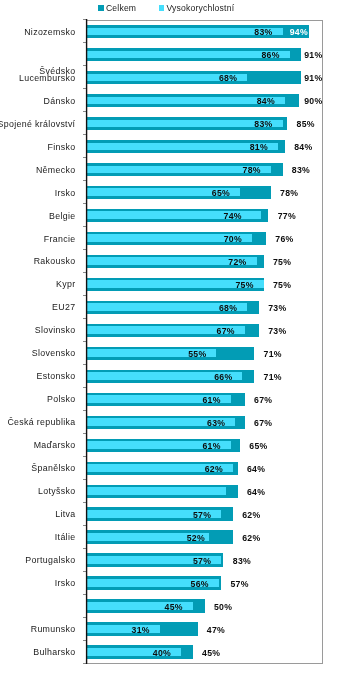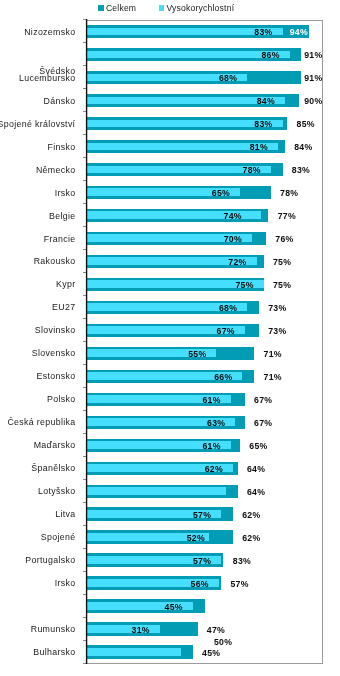--- a/index.html
+++ b/index.html
@@ -225,21 +225,21 @@
       </div>
       <div class="row" style="top: 502.6px; height: 22.9857px;">
         <div class="cat-label" style="top: 5.74286px;">Litva</div>
         <div class="tick" style="top: -0.6px;"></div>
         <div class="bar-total" style="left: 86.5px; width: 146.444px; height: 13.2px; top: 4.89286px; background: rgb(2, 156, 181);"></div>
         <div class="bar-bb" style="left: 86.5px; width: 134.634px; height: 7.6px; top: 7.69286px; background: rgb(69, 222, 252);"></div>
         <div class="val-bb" style="left: 86.5px; width: 124.734px; top: 6.29286px;">57%</div>
         <div class="val-total" style="left: 242.244px; width: 17.6px; top: 6.29286px;">62%</div>
       </div>
       <div class="row" style="top: 525.586px; height: 22.9857px;">
-        <div class="cat-label" style="top: 5.74286px;">Spojené</div>
+        <div class="cat-label" style="top: 5.74286px;">Itálie</div>
         <div class="tick" style="top: -0.6px;"></div>
         <div class="bar-total" style="left: 86.5px; width: 146.444px; height: 13.2px; top: 4.89286px; background: rgb(2, 156, 181);"></div>
         <div class="bar-bb" style="left: 86.5px; width: 122.824px; height: 7.6px; top: 7.69286px; background: rgb(69, 222, 252);"></div>
         <div class="val-bb" style="left: 92px; width: 112.924px; top: 6.29286px;">52%</div>
         <div class="val-total" style="left: 242.244px; width: 17.6px; top: 6.29286px;">62%</div>
       </div>
       <div class="row" style="top: 548.571px; height: 22.9857px;">
         <div class="cat-label" style="top: 5.74286px;">Portugalsko</div>
         <div class="tick" style="top: -0.6px;"></div>
         <div class="bar-total" style="left: 86.5px; width: 136.996px; height: 13.2px; top: 4.89286px; background: rgb(2, 156, 181);"></div>
@@ -254,32 +254,33 @@
         <div class="bar-bb" style="left: 86.5px; width: 132.272px; height: 7.6px; top: 7.69286px; background: rgb(69, 222, 252);"></div>
         <div class="val-bb" style="left: 86.5px; width: 122.372px; top: 6.29286px;">56%</div>
         <div class="val-total" style="left: 230.434px; width: 17.6px; top: 6.29286px;">57%</div>
       </div>
       <div class="row" style="top: 594.543px; height: 22.9857px; padding-left: 38px;">
         <div class="cat-label" style="top: 5.74286px;">Řecko</div>
         <div class="tick" style="top: -0.6px;"></div>
         <div class="bar-total" style="left: 86.5px; width: 118.1px; height: 13.2px; top: 4.89286px; background: rgb(2, 156, 181);"></div>
         <div class="bar-bb" style="left: 86.5px; width: 106.29px; height: 7.6px; top: 7.69286px; background: rgb(69, 222, 252);"></div>
         <div class="val-bb" style="left: 86.5px; width: 96.39px; top: 6.29286px;">45%</div>
-        <div class="val-total" style="left: 213.9px; width: 17.6px; top: 6.29286px; margin-top: 35px;">50%</div>
+        <div class="val-total" style="left: 213.9px; width: 17.6px; top: 6.29286px;">50%</div>
       </div>
       <div class="row" style="top: 617.529px; height: 22.9857px;">
         <div class="cat-label" style="top: 5.74286px;">Rumunsko</div>
         <div class="tick" style="top: -0.6px;"></div>
         <div class="bar-total" style="left: 86.5px; width: 111.014px; height: 13.2px; top: 4.89286px; background: rgb(2, 156, 181);"></div>
         <div class="bar-bb" style="left: 86.5px; width: 73.222px; height: 7.6px; top: 7.69286px; background: rgb(69, 222, 252);"></div>
         <div class="val-bb" style="left: 86.5px; width: 63.322px; top: 6.29286px;">31%</div>
         <div class="val-total" style="left: 206.814px; width: 17.6px; top: 6.29286px;">47%</div>
       </div>
       <div class="row" style="top: 640.514px; height: 22.9857px;">
         <div class="cat-label" style="top: 5.74286px;">Bulharsko</div>
         <div class="tick" style="top: -0.6px;"></div>
         <div class="tick" style="top: 22.3857px;"></div>
         <div class="bar-total" style="left: 86.5px; width: 106.29px; height: 13.2px; top: 4.89286px; background: rgb(2, 156, 181);"></div>
         <div class="bar-bb" style="left: 86.5px; width: 94.48px; height: 7.6px; top: 7.69286px; background: rgb(69, 222, 252);"></div>
+        <div class="val-bb" style="left: 86.5px; width: 84.58px; top: 6.29286px;">40%</div>
         <div class="val-total" style="left: 202.09px; width: 17.6px; top: 6.29286px;">45%</div>
       </div>
     </div>
 </div>
 
 </body></html>

